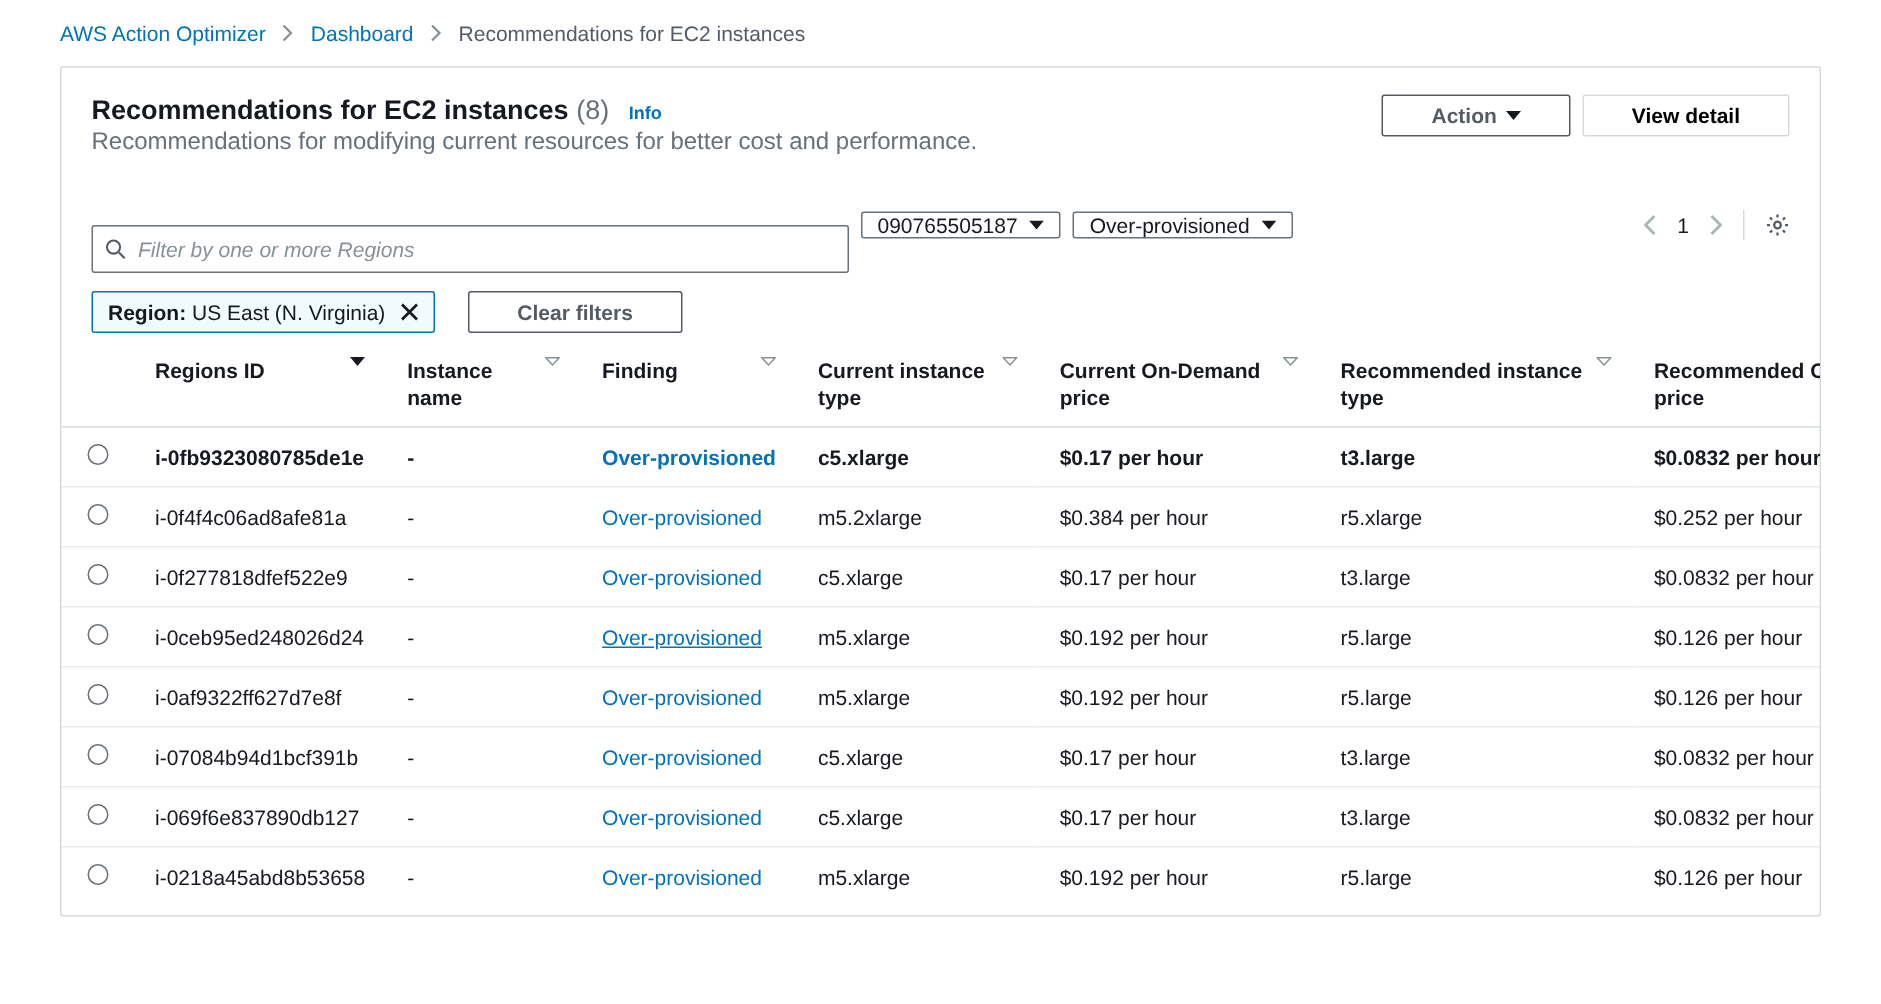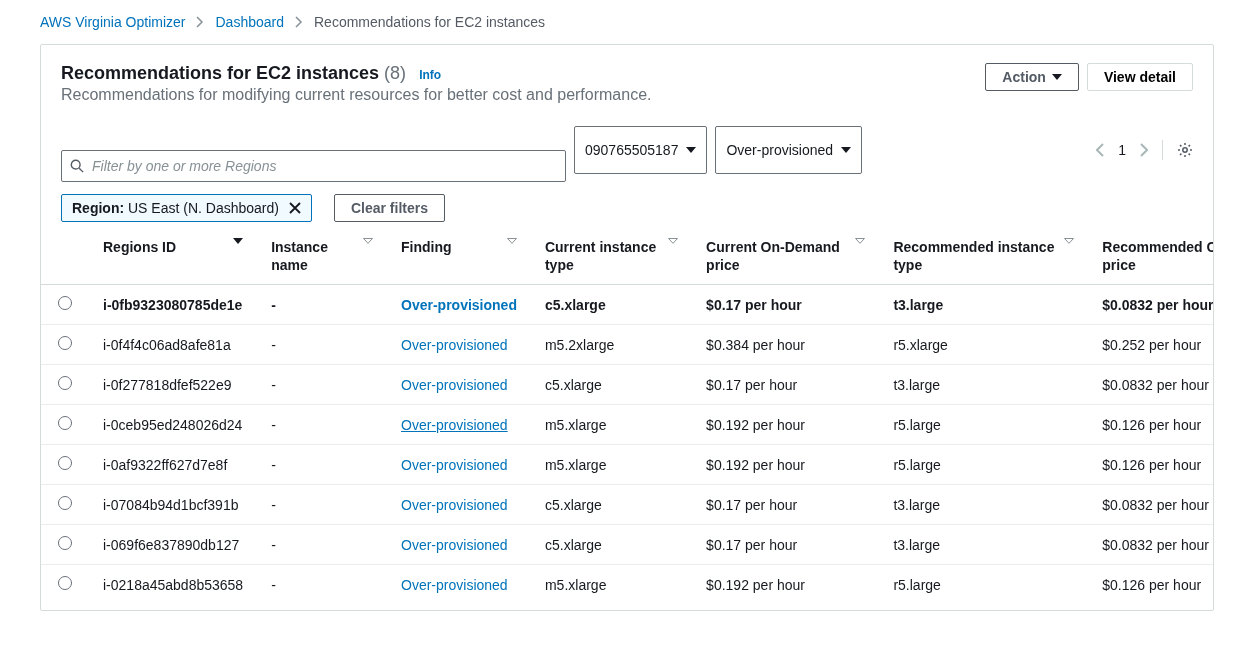--- a/index.html
+++ b/index.html
@@ -54,21 +54,21 @@
   }
   .subtitle {
     margin: 2px 0 0 0;
     font-size: 16px;
     color: #687078;
   }
   .actions { display: flex; gap: 8px; }
   .btn {
     border: 1px solid #545b64;
     background: #fff;
-    padding: 5px 16px;
+    padding: 5px 32px;
     font-size: 14px;
     font-weight: 700;
     border-radius: 2px;
     cursor: pointer;
     display: inline-flex;
     align-items: center;
     gap: 6px;
     color: #545b64;
   }
   .btn.disabled {
@@ -99,21 +99,21 @@
     font-size: 14px;
     width: 100%;
     font-style: italic;
     color: #687078;
   }
   .search-box input::placeholder { color: #879196; font-style: italic; }
   .select-pill {
     border: 1px solid #687078;
     border-radius: 2px;
     padding: 0 10px;
-    height: 48px;
+    height: 18px;
     display: inline-flex;
     align-items: center;
     gap: 8px;
     cursor: pointer;
     font-size: 14px;
   }
   .spacer { flex: 1; }
   .pager { display: flex; align-items: center; gap: 14px; color:#687078; }
   .pager .page-num { color: #16191f; font-weight:400; }
   .pager .divider { width:1px; height:20px; background:#d5dbdb; }
@@ -172,21 +172,21 @@
 
   
   .table-wrap::-webkit-scrollbar { height: 12px; }
   .table-wrap::-webkit-scrollbar-thumb { background:#c7c7c7; }
   .table-wrap::-webkit-scrollbar-track { background:#f0f0f0; }
 </style>
 </head>
 <body>
 
 <div class="breadcrumbs">
-  <a href="#">AWS Virginia Optimizer</a>
+  <a href="#">AWS Action Optimizer</a>
   <span class="sep">
     <svg width="10" height="12" viewBox="0 0 8 12">
         <path d="M1 1l5 5-5 5" stroke="#879196" stroke-width="1.5" fill="none"></path>
       </svg>
   </span>
   <a href="#">Dashboard</a>
   <span class="sep">
     <svg width="10" height="12" viewBox="0 0 8 12">
         <path d="M1 1l5 5-5 5" stroke="#879196" stroke-width="1.5" fill="none"></path>
       </svg>
@@ -265,21 +265,21 @@
             <circle cx="8" cy="8" r="2.2" stroke="#545b64" stroke-width="1.5" fill="none"></circle>
             <path d="M8 1v2M8 13v2M1 8h2M13 8h2M3 3l1.4 1.4M11.6 11.6L13 13M13 3l-1.4 1.4M4.4 11.6L3 13" stroke="#545b64" stroke-width="1.5"></path>
           </svg>
       </span>
     </div>
   </div>
 
   <div class="chip-row">
     <div class="chip">
       <span>
-        <span class="chip-label">Region:</span><span> US East (N. Dashboard)</span>
+        <span class="chip-label">Region:</span><span> US East (N. Virginia)</span>
       </span>
       <span class="close">
         <svg width="12" height="12" viewBox="0 0 12 12">
             <path d="M1 1l10 10M11 1L1 11" stroke="#16191f" stroke-width="1.8"></path>
           </svg>
       </span>
     </div>
     <button class="btn" style="font-weight:700;">
       <span>Clear filters</span>
     </button>

